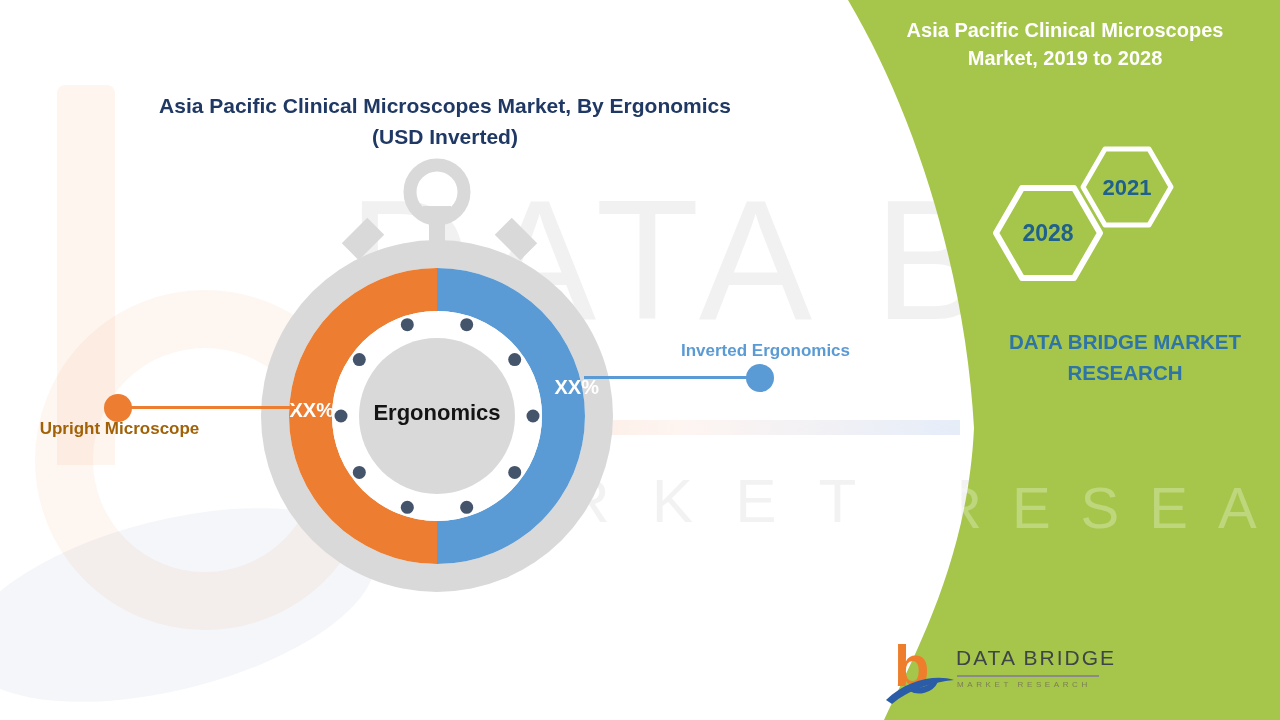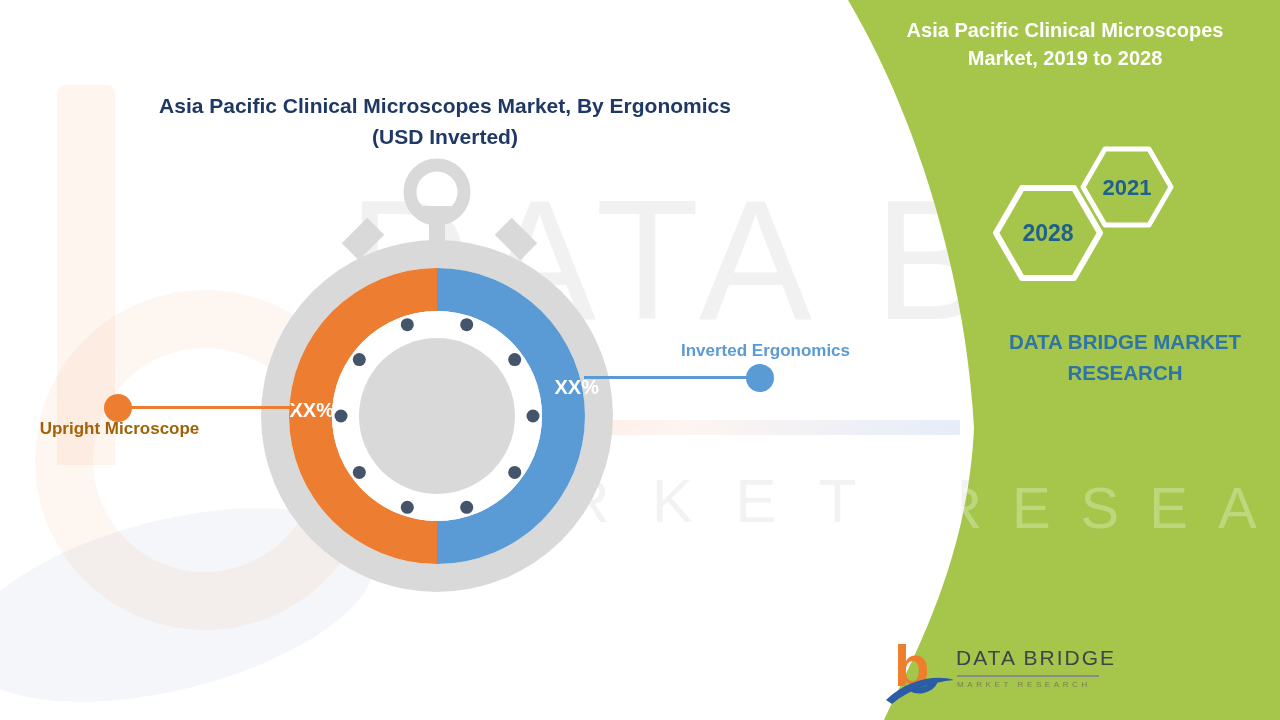--- a/index.html
+++ b/index.html
@@ -96,20 +96,21 @@
         <circle cx="407.3" cy="324.7" r="6.5"></circle>
       <circle cx="359.3" cy="359.6" r="6.5"></circle>
         <circle cx="341" cy="416" r="6.5"></circle>
       <circle cx="359.3" cy="472.4" r="6.5"></circle>
         <circle cx="407.3" cy="507.3" r="6.5"></circle>
       <circle cx="466.7" cy="507.3" r="6.5"></circle>
         <circle cx="514.7" cy="472.4" r="6.5"></circle>
     </g>
   </svg>
 
+  <div class="abs center-label">Ergonomics</div>
   <div class="abs pct pct-left">XX%</div>
   <div class="abs pct pct-right">XX%</div>
 
   <div class="abs callout-line co-orange" style="left:128px;top:406px;width:168px;"></div>
   <div class="abs callout-dot co-orange" style="left:104px;top:394px;"></div>
   <div class="abs callout-label" style="left:12px;top:419px;color:#a16207;">Upright Microscope</div>
 
   <div class="abs callout-line co-blue" style="left:584px;top:376px;width:176px;"></div>
   <div class="abs callout-dot co-blue" style="left:746px;top:364px;"></div>
   <div class="abs callout-label" style="left:658px;top:341px;color:#5B9BD5;">Inverted Ergonomics</div>

